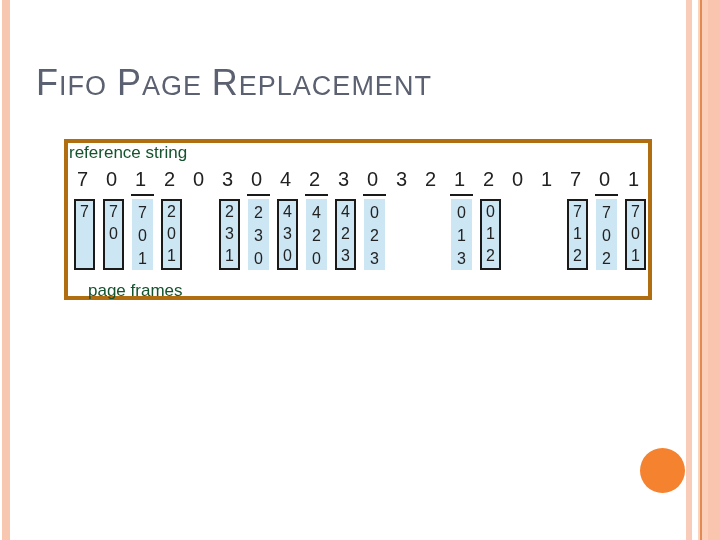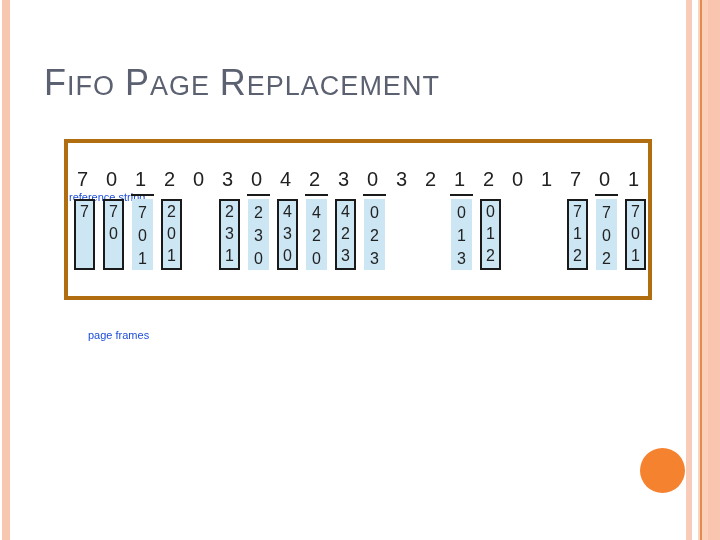--- a/index.html
+++ b/index.html
@@ -16,29 +16,29 @@
   .stripe-r2{left:698px;width:2px;background:#fbd4c0;}
   .stripe-r3{left:700px;width:2px;background:#e28a50;}
   .stripe-r4{left:702px;width:6px;background:#fbcfba;}
   .stripe-r5{left:708px;width:12px;background:#f9c5ae;}
 
   
   .circle{position:absolute;left:640px;top:448px;width:45px;height:45px;
     border-radius:50%;background:#f5822f;}
 
   
-  .title{position:absolute;left:44px;top:64px;margin:0;font-weight:400;
+  .title{position:absolute;left:36px;top:64px;margin:0;font-weight:400;
     color:#5b6170;letter-spacing:1px;white-space:nowrap;line-height:38px;}
   .title .tcap{font-size:36px;}
   .title .trest{font-size:27px;}
 
   
   .figure{position:absolute;left:64px;top:139px;width:588px;height:161px;
     border:4px solid #b06e10;box-sizing:border-box;background:#fff;}
-  .fig-label{position:absolute;font-size:11px;color:#1d4ed8;white-space:nowrap;margin-top:48px;}
+  .fig-label{position:absolute;font-size:17px;color:#14532d;white-space:nowrap;}
   .ref-label{left:1px;top:0px;}
   .frames-label{left:20px;top:138px;}
 
   .ref-row{position:absolute;left:0;top:25px;width:580px;display:flex;}
   .ref-row .slot{flex:0 0 29px;text-align:center;font-size:20px;color:#222;}
 
   .frames-row{position:absolute;left:0;top:56px;width:580px;display:flex;}
   .frames-row .slot{flex:0 0 29px;display:flex;justify-content:center;}
   .col{position:relative;width:21px;height:71px;background:#cce6f4;
     transform:translateX(2px);display:flex;flex-direction:column;

